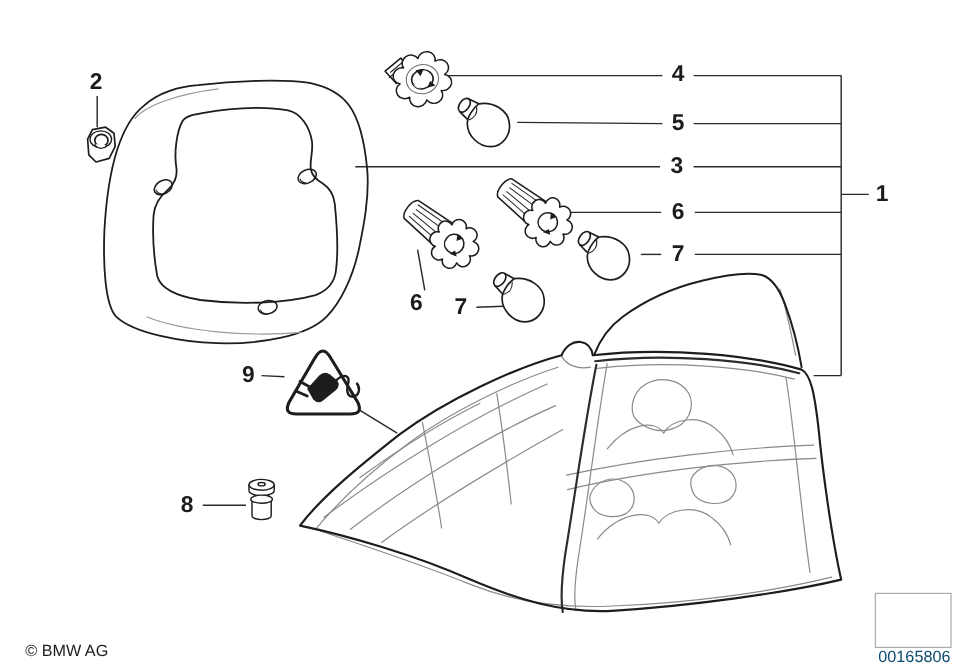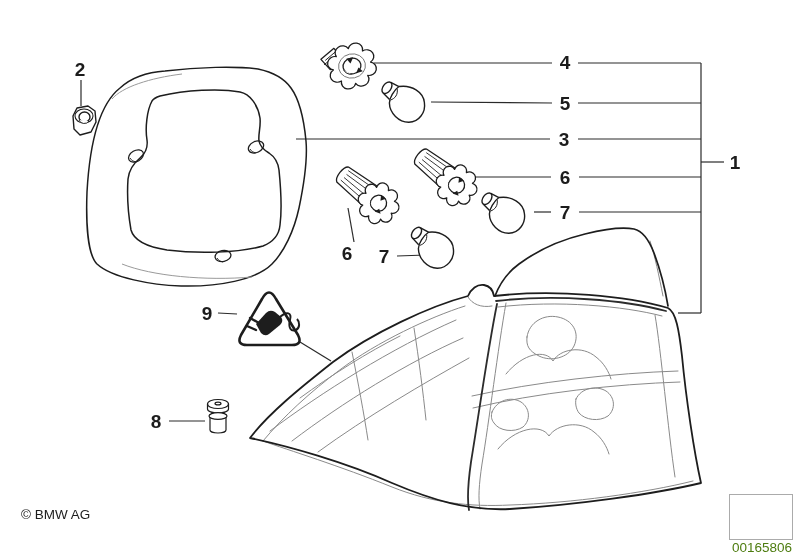--- a/index.html
+++ b/index.html
@@ -7,26 +7,26 @@
     position:relative;width:799px;height:559px;background:#ffffff;overflow:hidden;
     font-family:"Liberation Sans",sans-serif;
   }
   .stage svg{position:absolute;left:0;top:0;}
   .callout{
     position:absolute;transform:translate(-50%,-50%);
     font:700 19px "Liberation Sans",sans-serif;color:#1c1c1c;
     letter-spacing:0;line-height:1;white-space:nowrap;cursor:default;
   }
   .copyright{
-    position:absolute;left:21px;top:507px;
+    position:absolute;left:21px;top:535px;
     font:400 13.5px "Liberation Sans",sans-serif;color:#1d1d1d;
   }
   .imgnum{
     position:absolute;left:729px;top:540px;width:66px;text-align:center;
-    font:400 13.5px "Liberation Sans",sans-serif;color:#4d7c0f;
+    font:400 13.5px "Liberation Sans",sans-serif;color:#0c4a6e;
   }
   .arrowbox{
     position:absolute;left:729px;top:494px;width:64px;height:46px;
     border:1px solid #ababab;background:#fff;box-sizing:border-box;
   }
 </style>
 </head>
 <body>
 
 <div class="stage">

